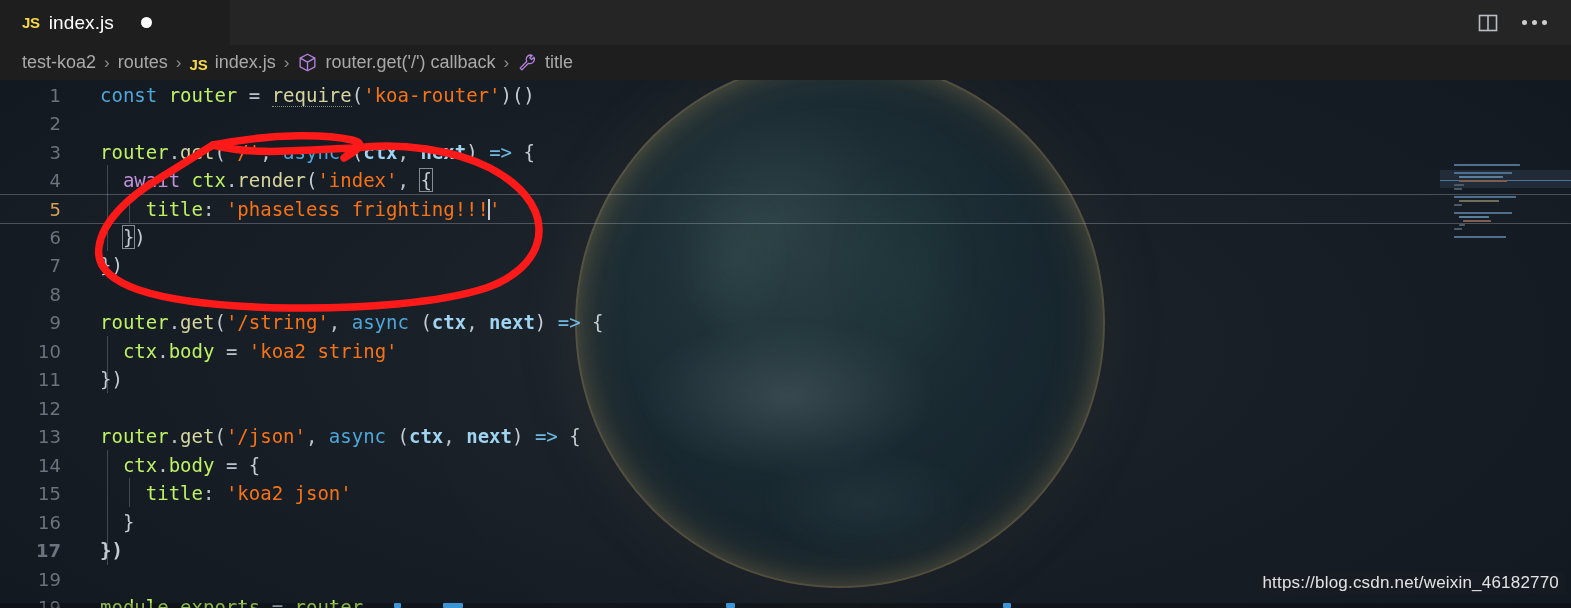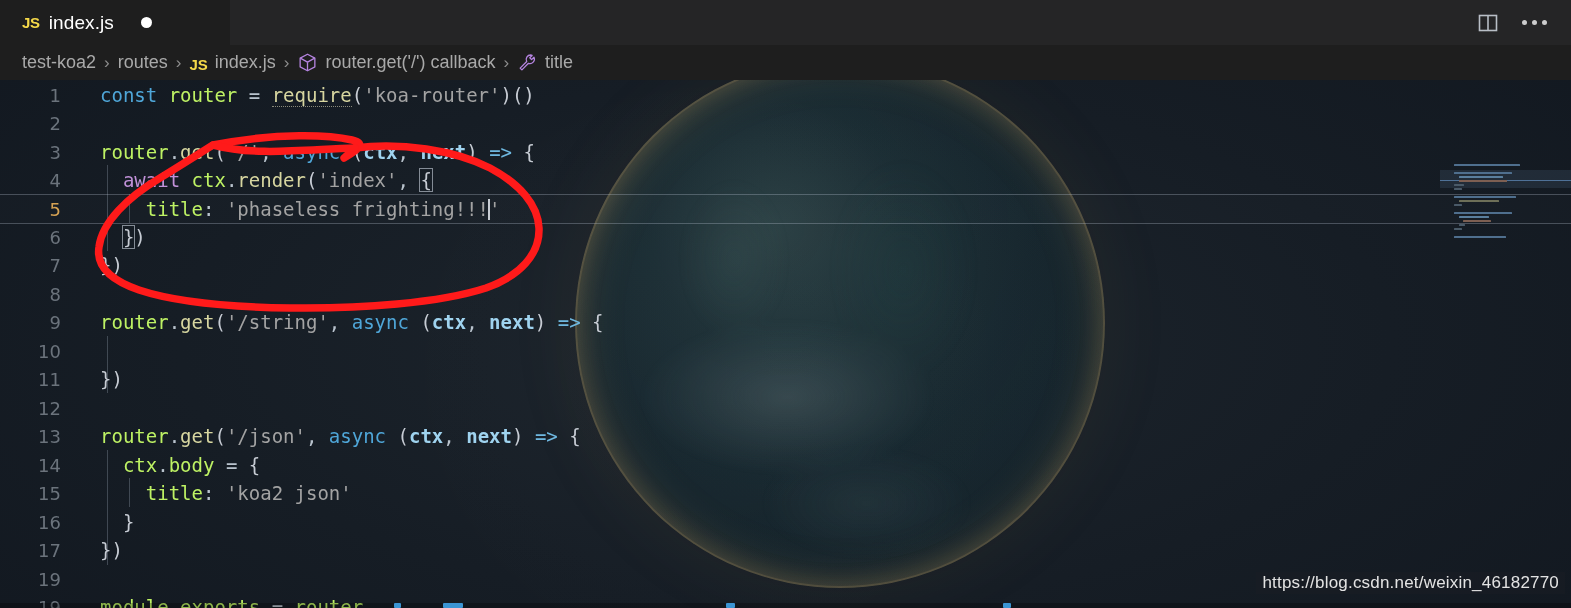--- a/index.html
+++ b/index.html
@@ -107,21 +107,21 @@
   }
   .code{ flex:1; padding-left:26px; }
 
   
   .iguide{ position:absolute; width:1px; background:rgba(150,160,175,0.34); z-index:9; }
 
   
   .k   { color:#4fa6d8; }       
   .var { color:#bef264; }       
   .fn  { color:#d7d6a0; }       
-  .str { color:#a3a3a3; }       
+  .str { color:#f97316; }       
   .pun { color:#b9c3cd; }       
   .op  { color:#6fb8e0; }       
   .aw  { color:#c191d8; }       
   .par { color:#c7ccd4; }       
   .prm { color:#9fd3ef; font-weight:bold; }  
   .und { border-bottom:1px dotted #8a8a7a; }
 
   .cursor{
     display:inline-block; width:2px; height:21px; background:#c8cdd4;
     vertical-align:-4px; margin:0 -1px;
@@ -219,20 +219,21 @@
         <span class="code"></span>
       </div>
 
       <div class="row" style="top:228px;">
         <span class="gutter">9</span>
         <span class="code"><span class="var">router</span><span class="pun">.</span><span class="fn">get</span><span class="par">(</span><span class="str">'/string'</span><span class="pun">,</span> <span class="k">async</span> <span class="par">(</span><span class="prm">ctx</span><span class="pun">,</span> <span class="prm">next</span><span class="par">)</span> <span class="op">=&gt;</span> <span class="par">{</span></span>
       </div>
 
       <div class="row" style="top:257px;">
         <span class="gutter">10</span>
+        <span class="code">  <span class="var">ctx</span><span class="pun">.</span><span class="var">body</span> <span class="pun">=</span> <span class="str">'koa2 string'</span></span>
       </div>
 
       <div class="row" style="top:285px;">
         <span class="gutter">11</span>
         <span class="code"><span class="par">})</span></span>
       </div>
 
       <div class="row" style="top:314px;">
         <span class="gutter">12</span>
         <span class="code"></span>
@@ -251,21 +252,21 @@
       <div class="row" style="top:399px;">
         <span class="gutter">15</span>
         <span class="code">    <span class="var">title</span><span class="pun">:</span> <span class="str">'koa2 json'</span></span>
       </div>
 
       <div class="row" style="top:428px;">
         <span class="gutter">16</span>
         <span class="code">  <span class="par">}</span></span>
       </div>
 
-      <div class="row" style="top:456px;">
+      <div class="row" style="top:456px;font-weight:bold;">
         <span class="gutter">17</span>
         <span class="code"><span class="par">})</span></span>
       </div>
 
       <div class="row" style="top:485px;">
         <span class="gutter">19</span>
         <span class="code"></span>
       </div>
 
       <div class="row" style="top:513px;">

